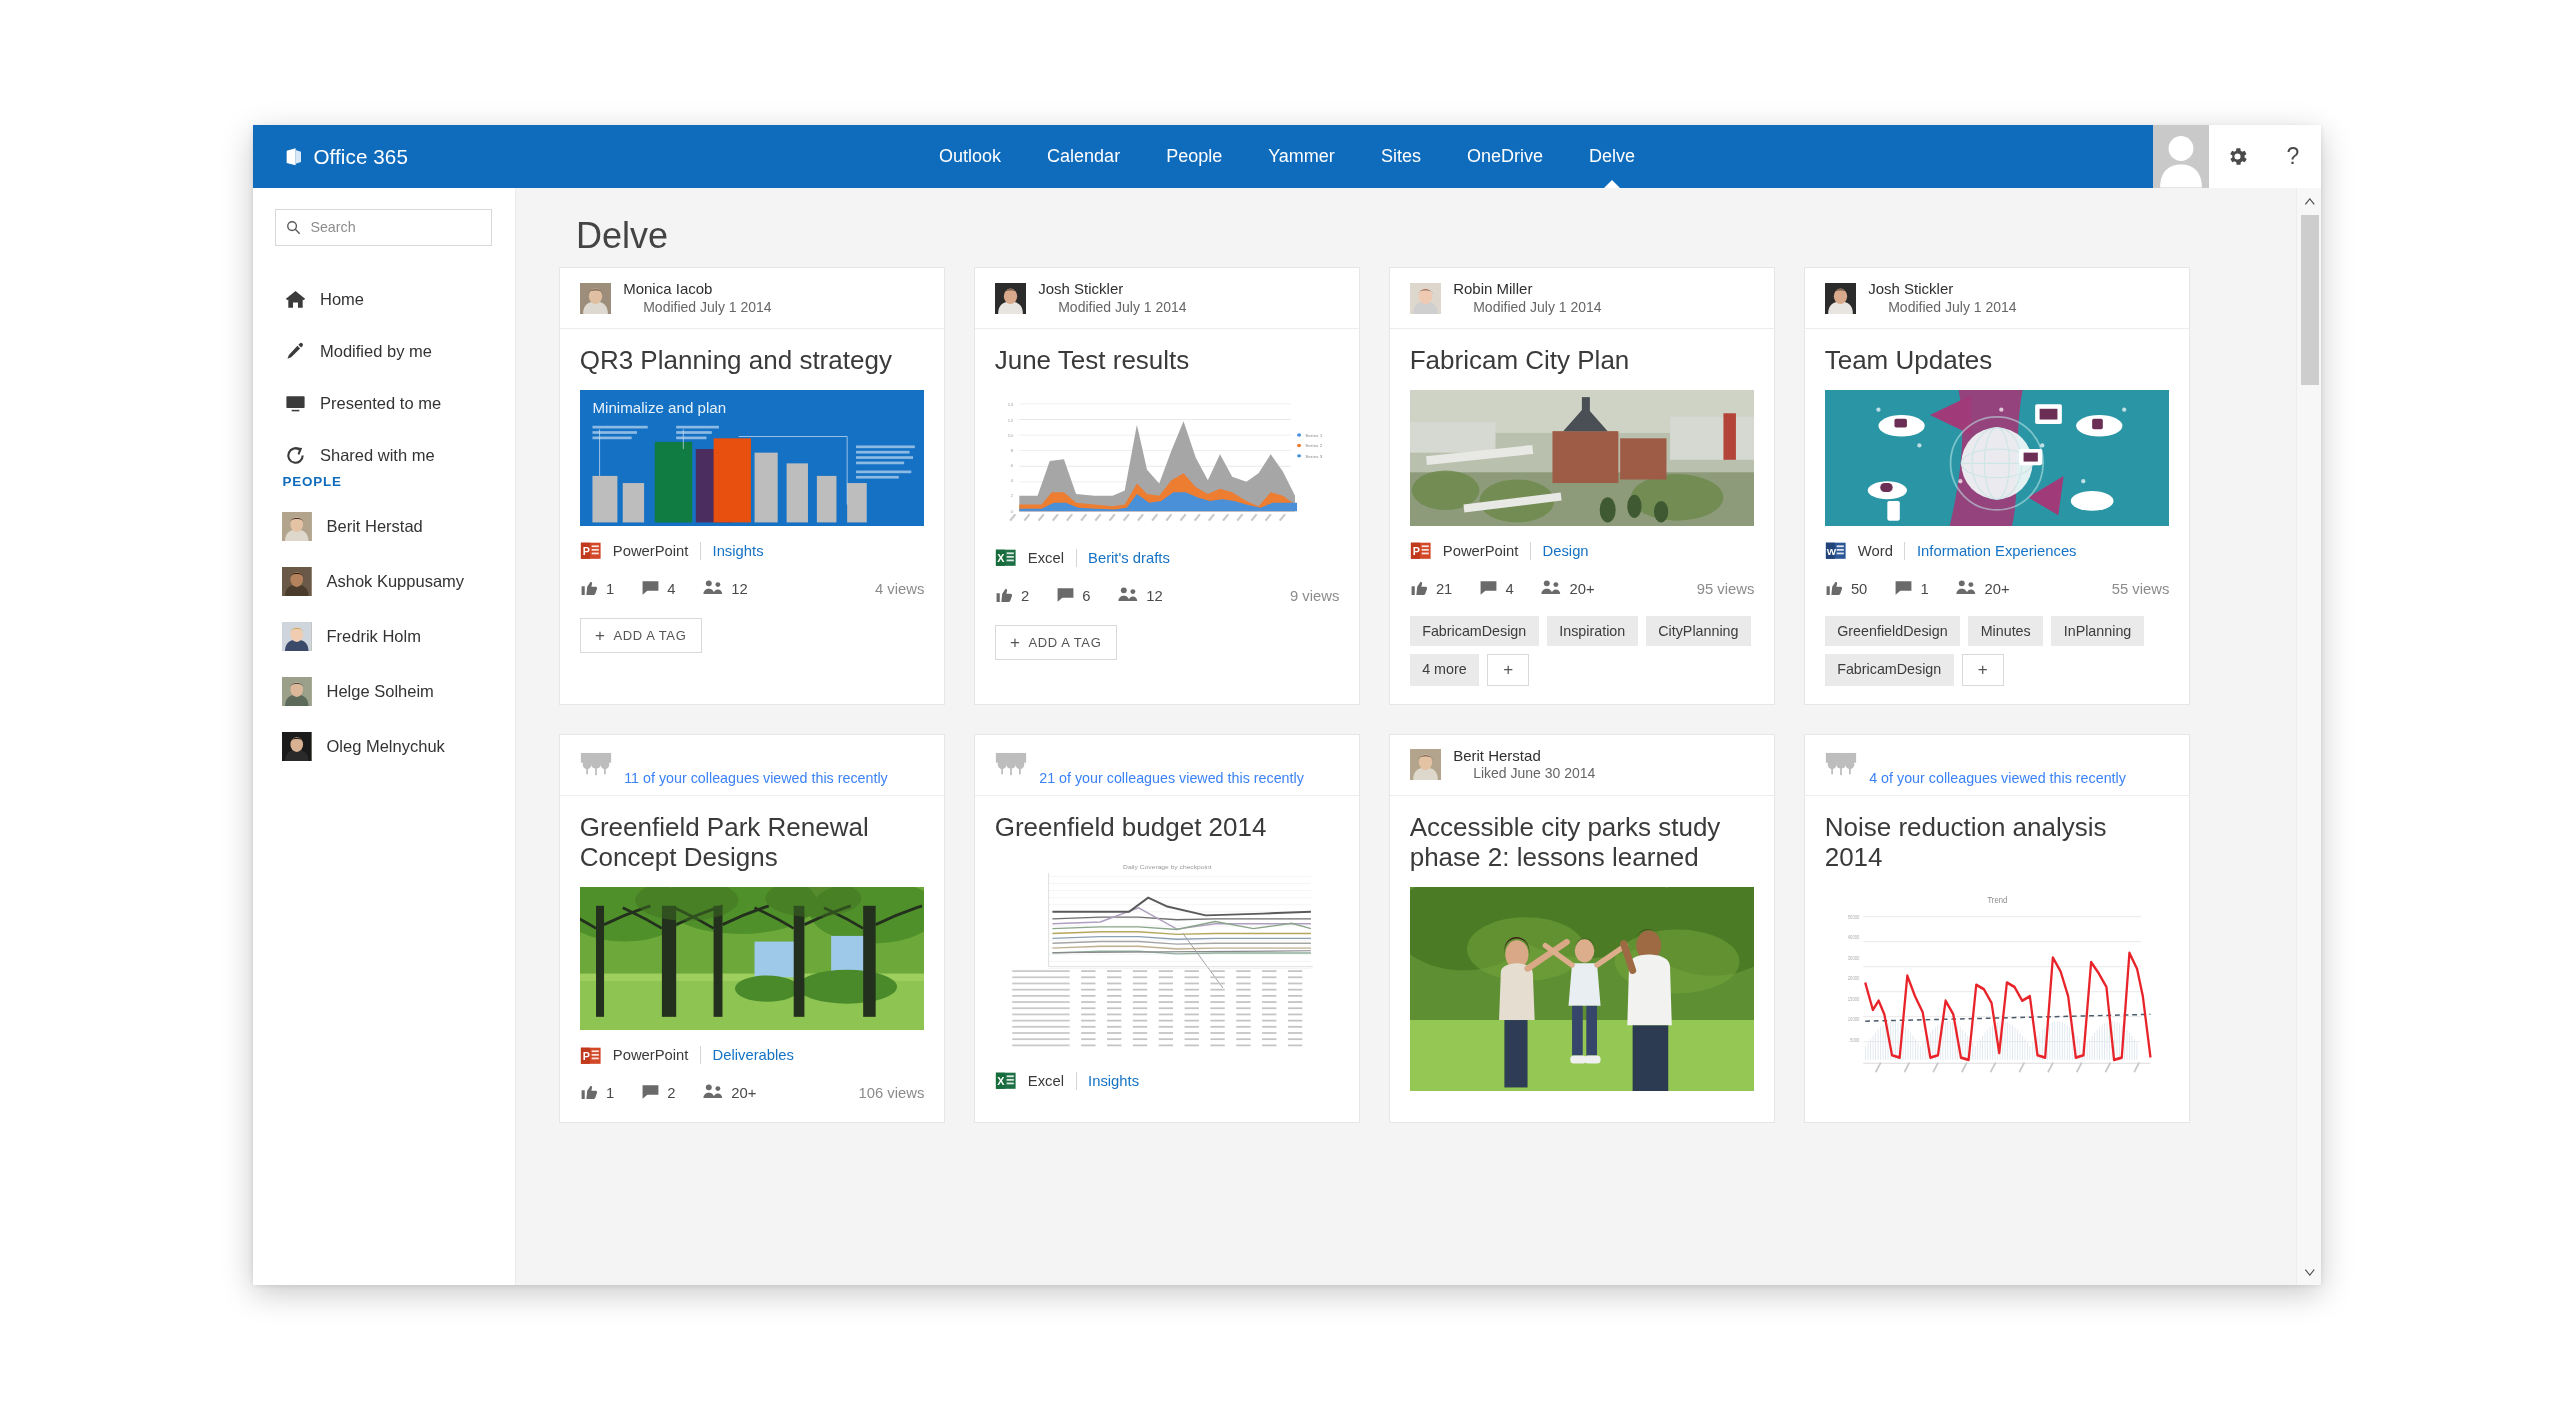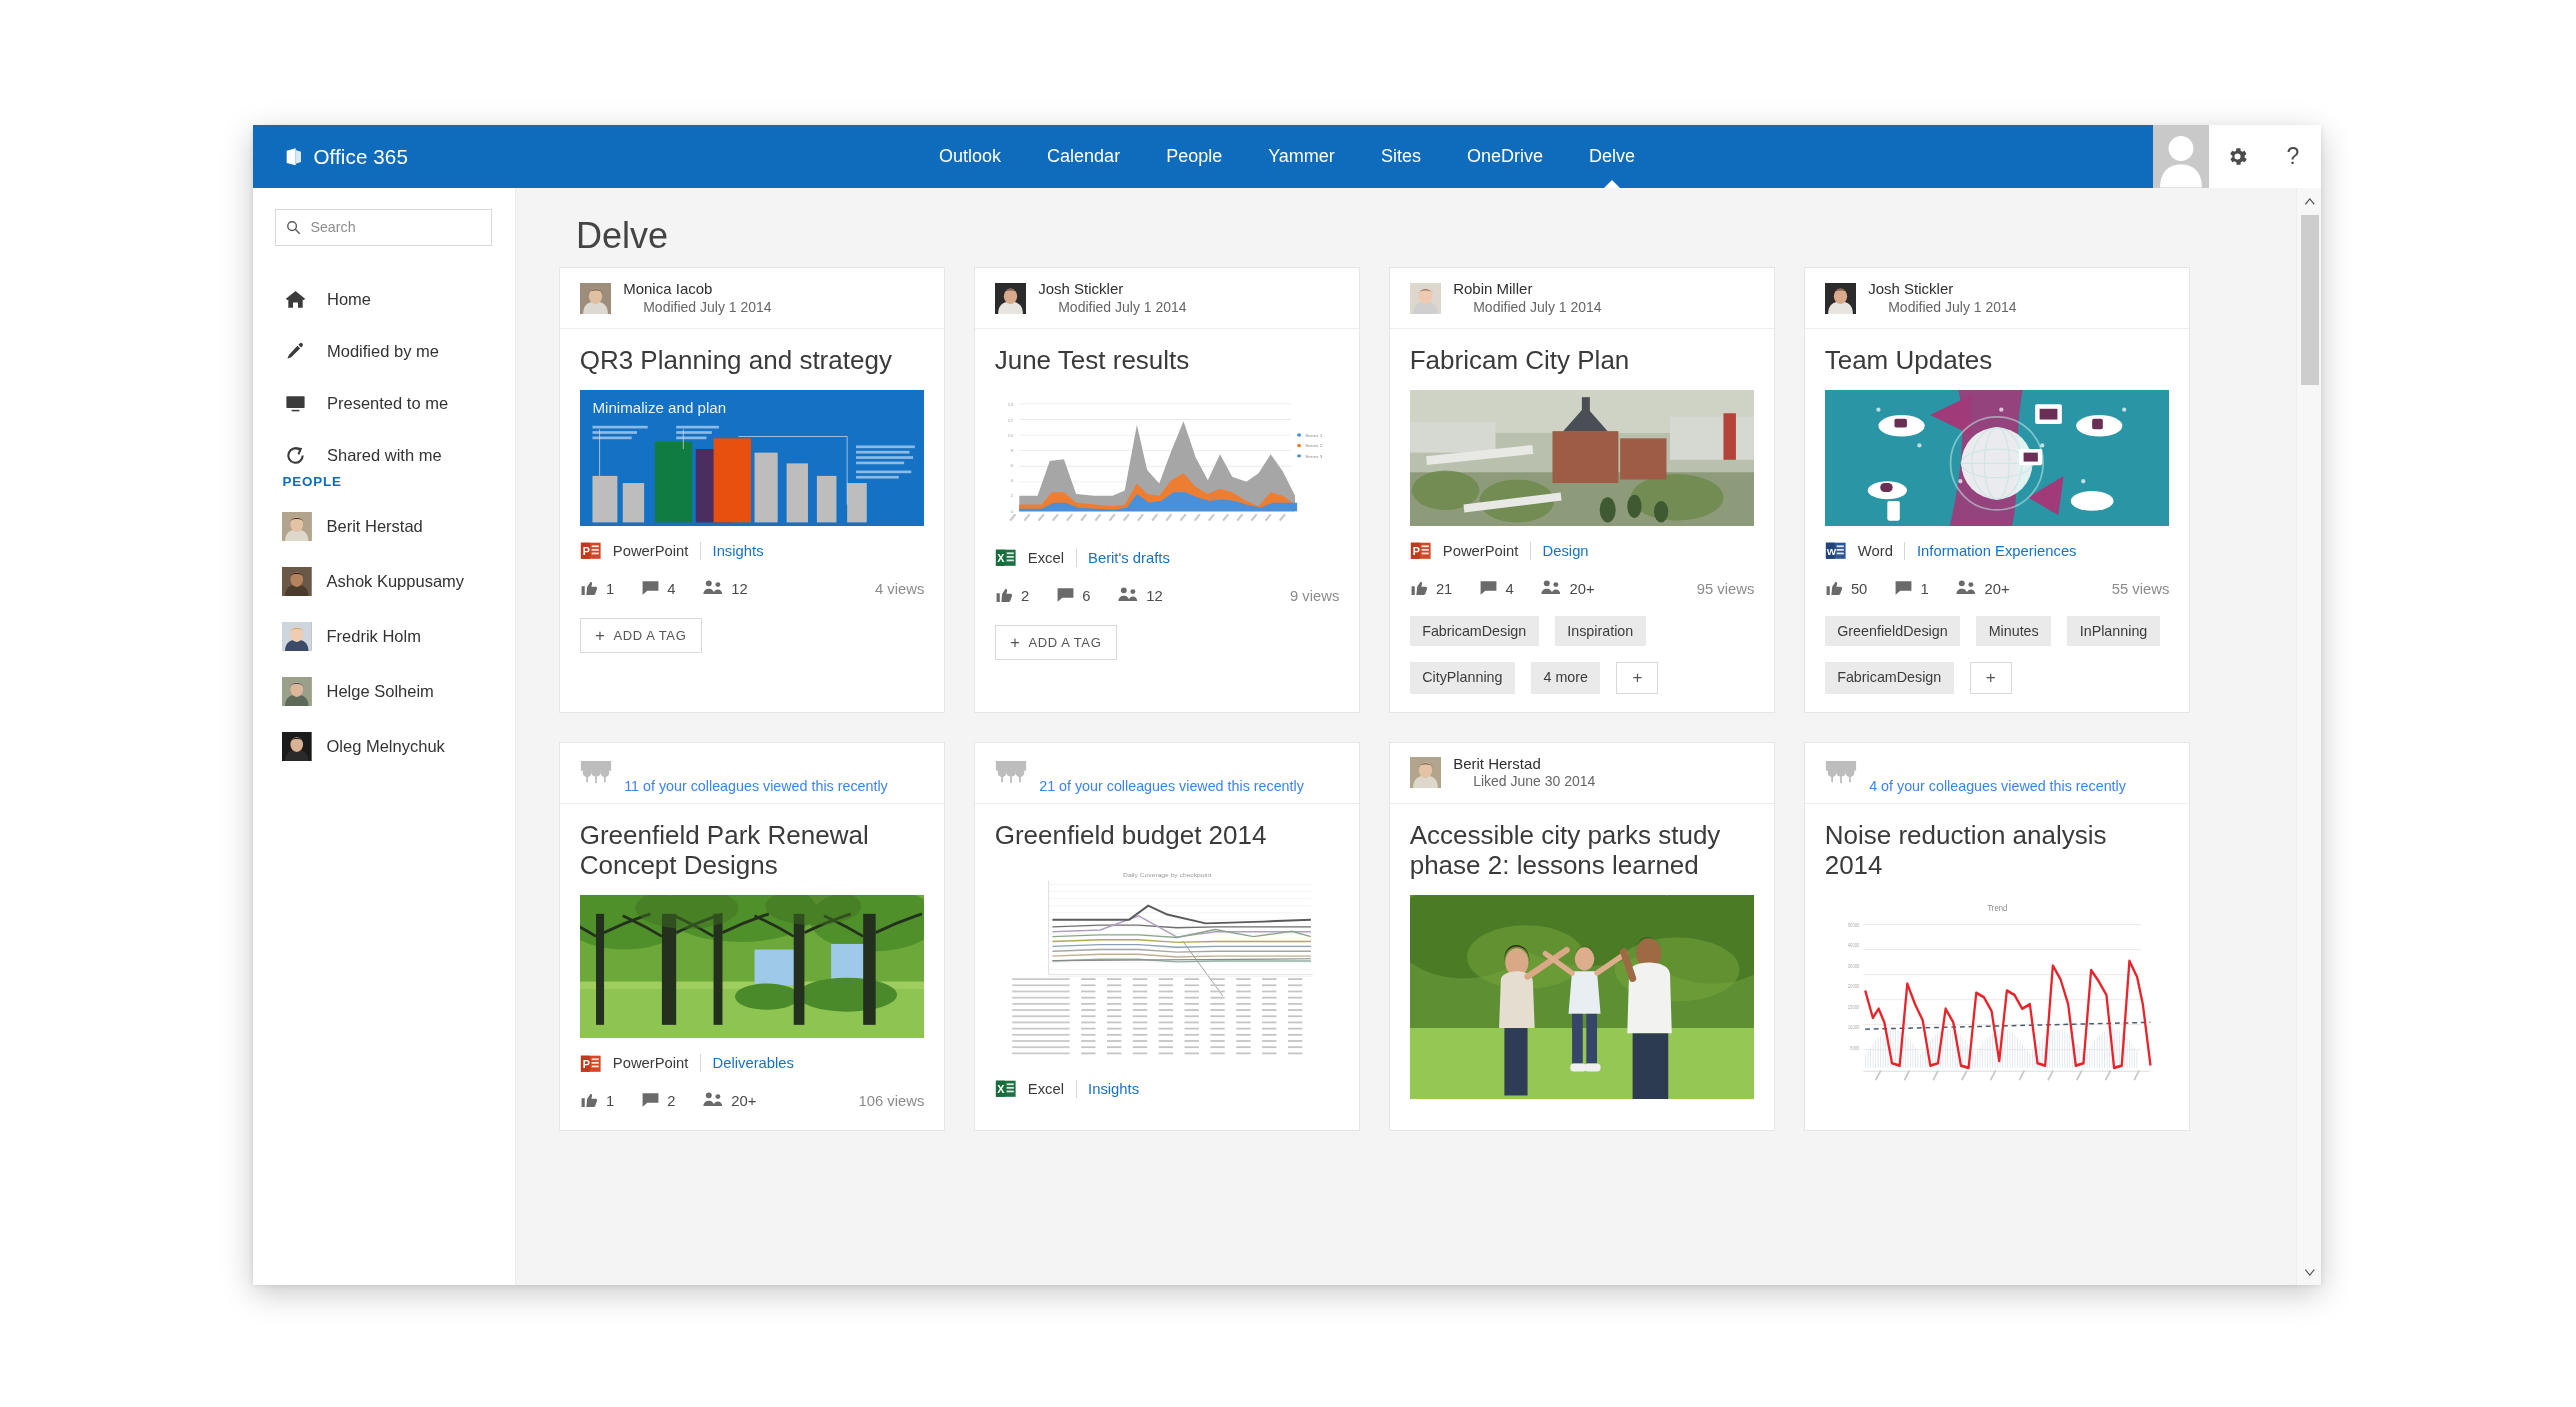--- a/index.html
+++ b/index.html
@@ -77,21 +77,21 @@
   }
   #search-wrap .s-icon{ color:#5b5b5b; display:flex; }
   #search-input{
     border:none; outline:none; background:transparent;
     font-family:"Liberation Sans", sans-serif;
     font-size:14.3px; color:#333; width:100%;
   }
   #search-input::placeholder{ color:#8d8d8d; }
   #rail-nav{ position:absolute; left:0; top:85px; width:263px; }
   .rail-item{
-    display:flex; align-items:center; gap:18px;
+    display:flex; align-items:center; gap:11px;
     height:52px; padding-left:29px; cursor:pointer;
   }
   .rail-item .r-icon{ width:27px; display:flex; justify-content:center; color:#3b3b3b; }
   .rail-item .r-label{ font-size:16.5px; color:#333; }
   #people-header{
     position:absolute; left:29.5px; top:286px;
     font-size:13.4px; color:#0f6cbd; font-weight:bold; letter-spacing:0.8px;
   }
   #people-list{ position:absolute; left:0; top:311px; width:263px; }
   .person{
@@ -155,21 +155,21 @@
   }
   .stat{ display:flex; align-items:center; gap:7.2px; margin-right:27px; color:#5a5a5a; }
   .stat .sv{ font-size:14.8px; color:#4a4a4a; }
   .views{ margin-left:auto; font-size:14.8px; color:#8b8b8b; }
   .add-tag{
     margin-top:18px; display:inline-flex; align-items:center; gap:8px;
     border:0.9px solid #d9d9d9; background:#fff; padding:8px 14.3px;
     font-size:13px; color:#555; letter-spacing:0.6px; cursor:pointer;
   }
   .add-tag .plus{ font-size:17px; color:#555; line-height:1; }
-  .tags{ margin-top:16px; display:flex; flex-wrap:wrap; gap:16px; }
+  .tags{ margin-top:16px; display:flex; flex-wrap:wrap; gap:8px; }
   .tag{
     background:#eaeaea; color:#3c3c3c; font-size:14.3px;
     padding:7.2px 12.5px; cursor:pointer; white-space:nowrap;
   }
   .tag.add{
     background:#fff; border:0.9px solid #d9d9d9; color:#555;
     padding:6.3px 15px; font-size:17px; line-height:1;
     display:flex; align-items:center;
   }
   

